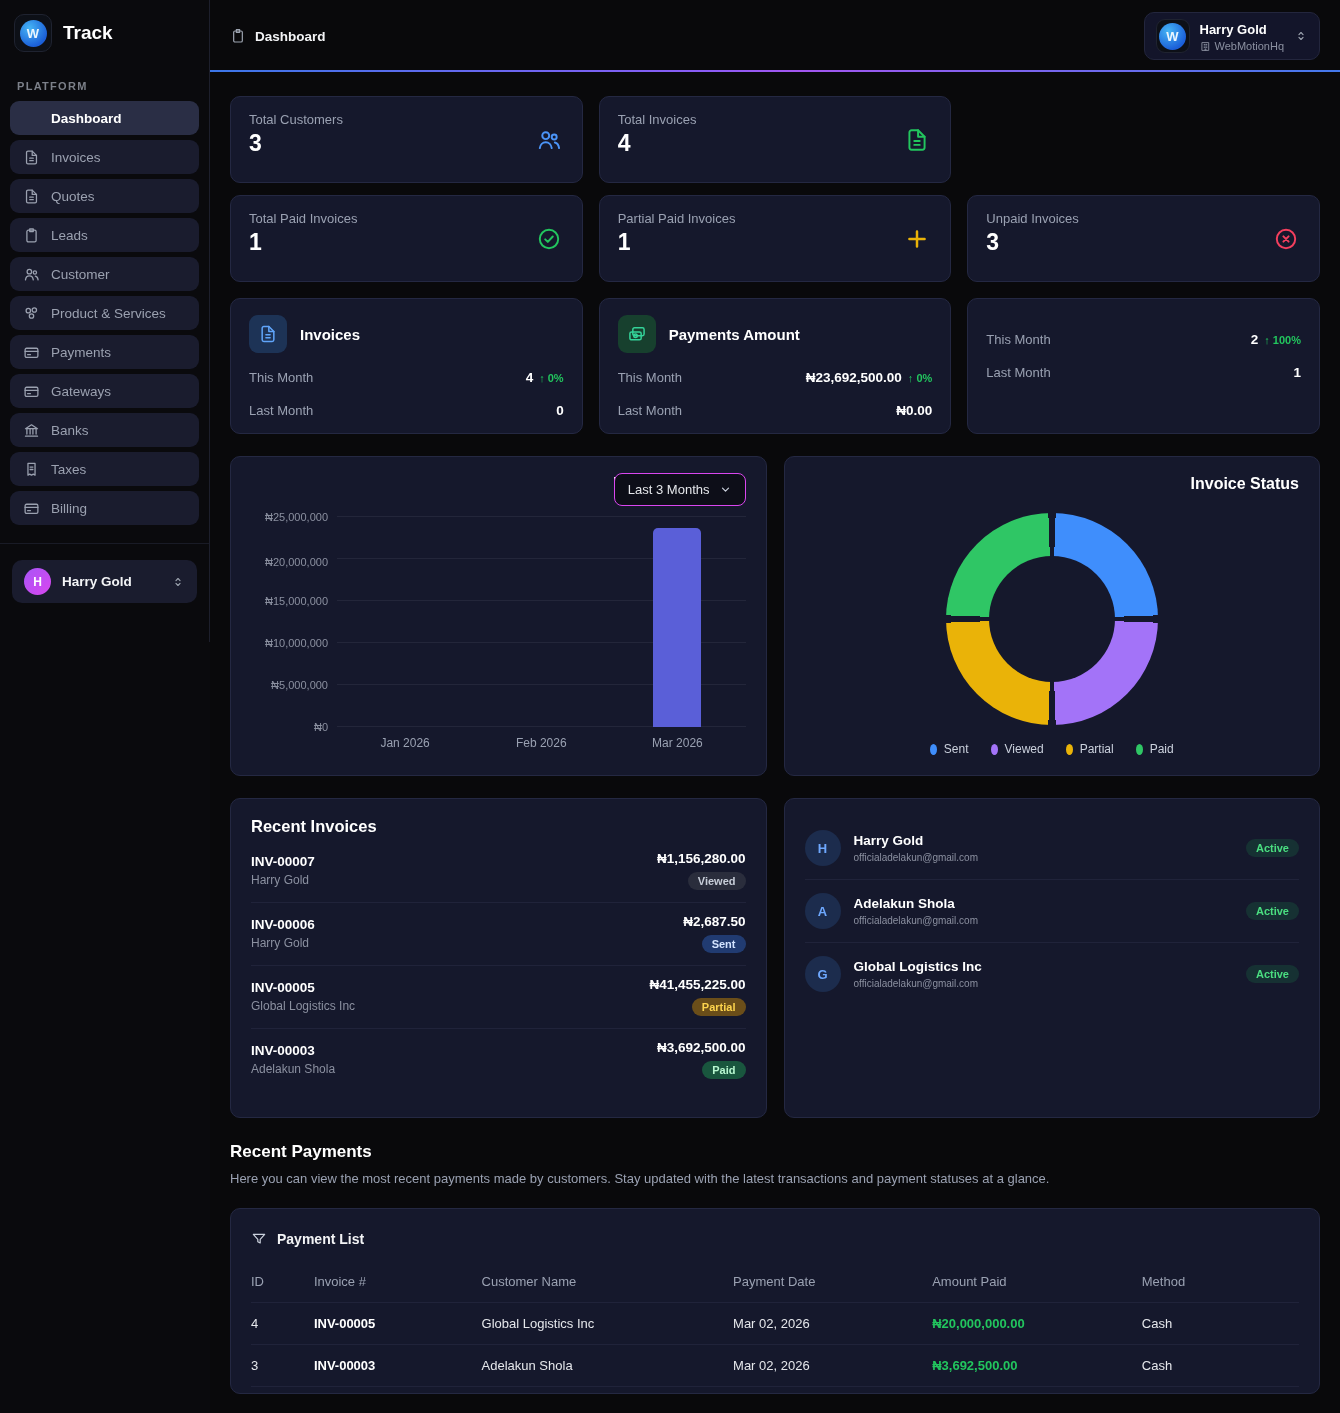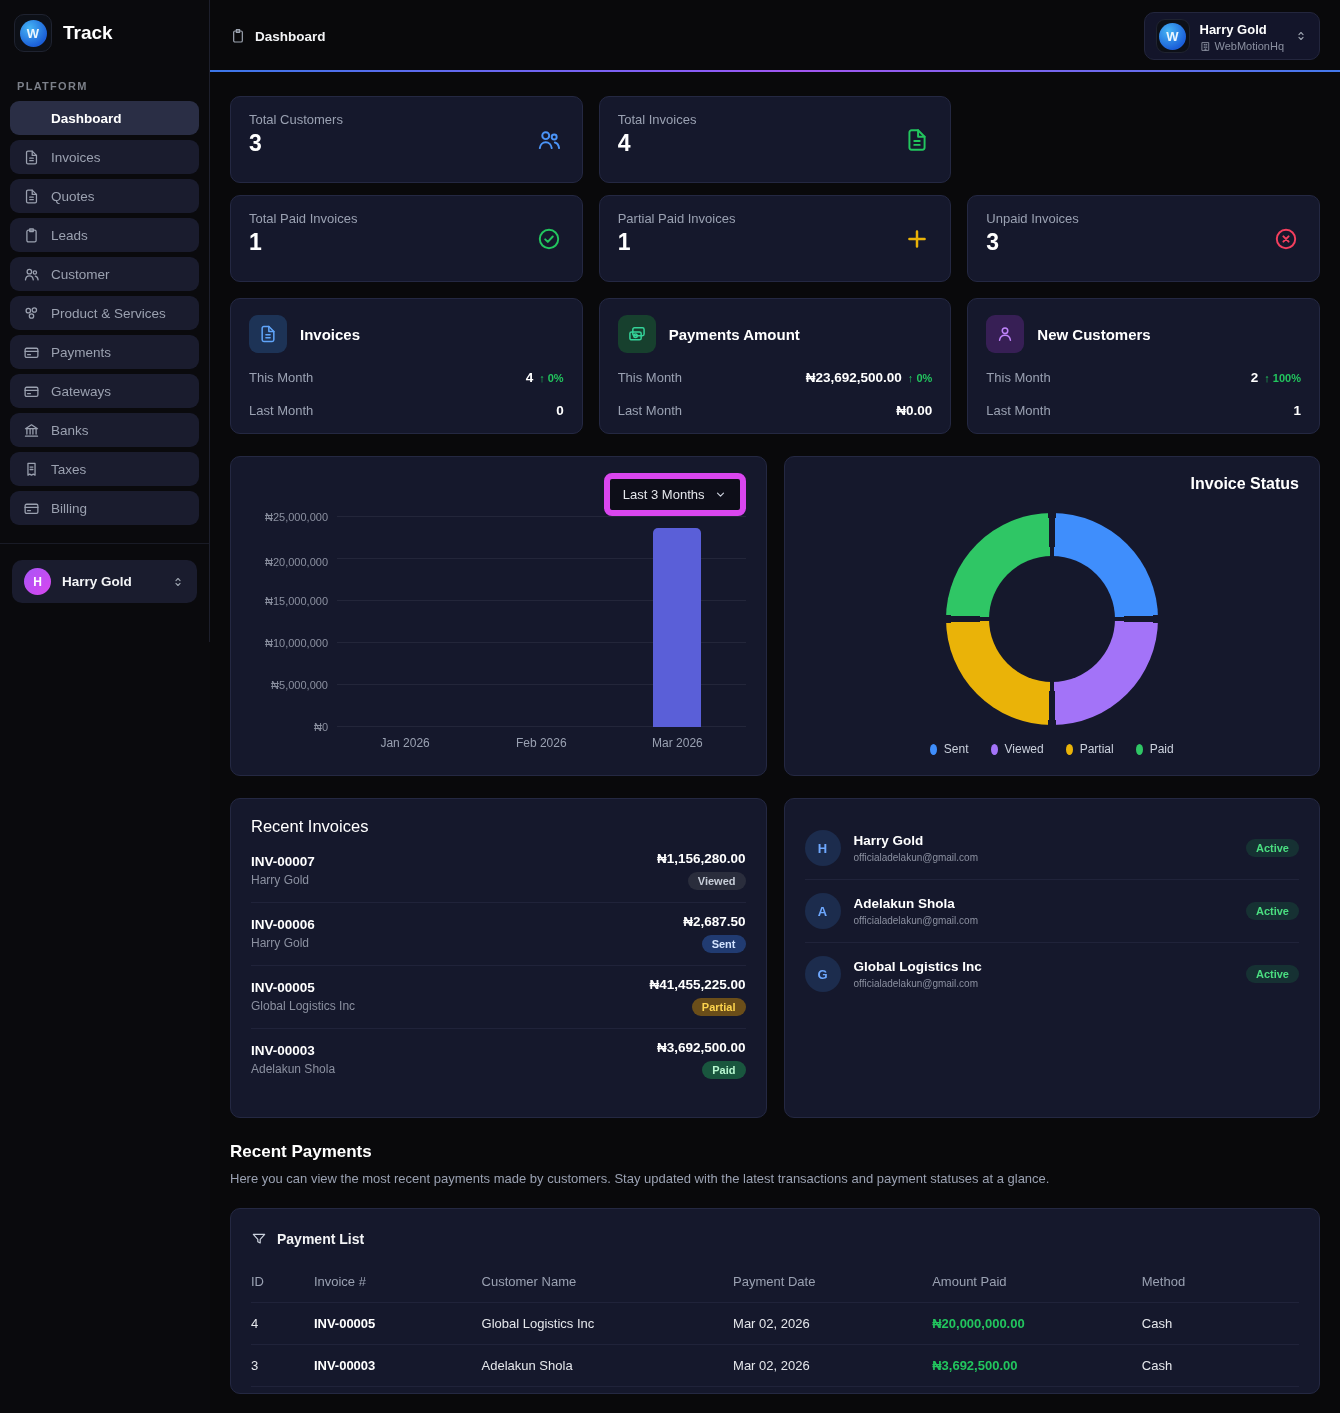--- a/index.html
+++ b/index.html
@@ -62,42 +62,42 @@
   .tile .icn{width:20px;height:20px;}
   .summary-title{font-size:15px;font-weight:700;color:#fff;}
   .summary-line{display:flex;align-items:center;justify-content:space-between;margin-top:15px;}
   .summary-line .lab{font-size:13px;color:var(--muted);}
   .summary-line .val{font-size:13.5px;font-weight:700;color:#fff;}
   .delta{font-size:11px;color:var(--green);font-weight:700;margin-left:6px;}
   
   .charts-row{margin-bottom:22px;}
   .chart-card{height:320px;padding:18px 20px;position:relative;}
   .chart-title{font-size:16px;font-weight:700;color:#fff;text-align:right;}
-  .filter-pill{position:absolute;top:16px;right:20px;display:flex;align-items:center;gap:9px;background:#0d0e18;border:6px solid #d946ef;border-radius:8px;padding:8px 13px;font-size:13px;color:#e5e7eb;cursor:pointer;}
+  .filter-pill{position:absolute;top:16px;right:20px;display:flex;align-items:center;gap:9px;background:#0d0e18;border:1px solid #d946ef;border-radius:8px;padding:8px 13px;font-size:13px;color:#e5e7eb;cursor:pointer;}
   .filter-pill .icn{width:13px;height:13px;color:#cbd1dd;}
   .plot-wrap{display:flex;margin-top:24px;}
   .ylabels{width:86px;position:relative;height:210px;flex:none;}
   .ylabel{position:absolute;right:9px;transform:translateY(50%);font-size:11px;color:var(--muted2);white-space:nowrap;}
   .plot{flex:1;position:relative;height:210px;}
   .gridline{position:absolute;left:0;right:0;height:1px;background:#23263a;}
   .bars{position:absolute;left:0;right:0;top:0;bottom:0;display:flex;}
   .bar-col{flex:1;display:flex;align-items:flex-end;justify-content:center;}
   .bar{width:48px;border-radius:5px 5px 0 0;}
   .xlabels{display:flex;margin-left:86px;margin-top:9px;}
   .xlabel{flex:1;text-align:center;font-size:12px;color:var(--muted);}
   .donut-wrap{display:flex;flex-direction:column;align-items:center;margin-top:20px;}
   .donut{width:212px;height:212px;border-radius:50%;position:relative;}
   .donut::after{content:"";position:absolute;inset:43px;border-radius:50%;background:var(--card);}
   .legend{display:flex;gap:22px;margin-top:17px;justify-content:center;}
   .legend-item{display:flex;align-items:center;gap:7px;font-size:12px;color:#cbd1dd;cursor:pointer;}
   .legend-dot{width:7px;height:11px;border-radius:50%;flex:none;}
   
   .lists-row{margin-bottom:24px;}
   .list-card{height:320px;padding:18px 20px;}
-  .list-title{font-size:16.5px;font-weight:400;color:#fff;margin-bottom:4px;}
+  .list-title{font-size:16.5px;font-weight:700;color:#fff;margin-bottom:4px;}
   .inv-row{display:flex;justify-content:space-between;align-items:center;padding:11px 0 12px;border-bottom:1px solid var(--line);cursor:pointer;}
   .inv-row:last-child{border-bottom:none;}
   .inv-num{font-size:13.5px;font-weight:700;color:#fff;}
   .inv-cust{font-size:12px;color:var(--muted2);margin-top:4px;}
   .inv-right{display:flex;flex-direction:column;align-items:flex-end;gap:6px;}
   .inv-amt{font-size:13.5px;font-weight:700;color:#fff;}
   .badge{font-size:11px;padding:3px 10px;border-radius:999px;font-weight:600;}
   .badge.viewed{background:#2a2d3c;color:#c7cdd8;}
   .badge.sent{background:rgba(59,130,246,.34);color:#d3e3ff;}
   .badge.partial{background:rgba(202,138,4,.48);color:#fcd34d;}
@@ -385,31 +385,20 @@
             <div class="summary-line">
               <span class="lab">This Month</span>
               <span><span class="val">₦23,692,500.00</span><span class="delta">↑ 0%</span></span>
             </div>
             <div class="summary-line">
               <span class="lab">Last Month</span>
               <span><span class="val">₦0.00</span></span>
             </div>
           </div>
           <div class="card summary-card">
-            <div class="summary-head">
-              <span class="tile" style="background: rgb(55, 31, 85);">
-                <span class="icn" style="color: rgb(192, 132, 252);">
-                  <svg viewBox="0 0 24 24" fill="none" stroke="currentColor" stroke-width="1.8" stroke-linecap="round" stroke-linejoin="round">
-                    <circle cx="12" cy="8" r="3.3"></circle>
-                    <path d="M5.5 19.5c.5-3.6 3.2-6 6.5-6s6 2.4 6.5 6"></path>
-                  </svg>
-                </span>
-              </span>
-              <div class="summary-title">New Customers</div>
-            </div>
             <div class="summary-line">
               <span class="lab">This Month</span>
               <span><span class="val">2</span><span class="delta">↑ 100%</span></span>
             </div>
             <div class="summary-line">
               <span class="lab">Last Month</span>
               <span><span class="val">1</span></span>
             </div>
           </div>
         </div>

